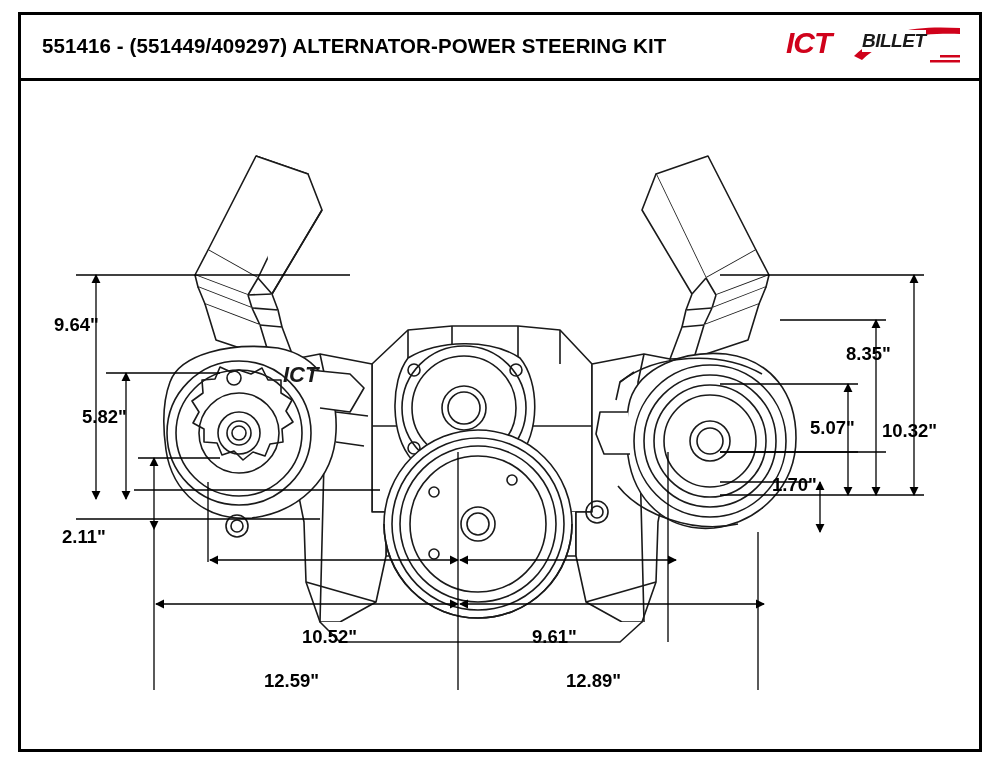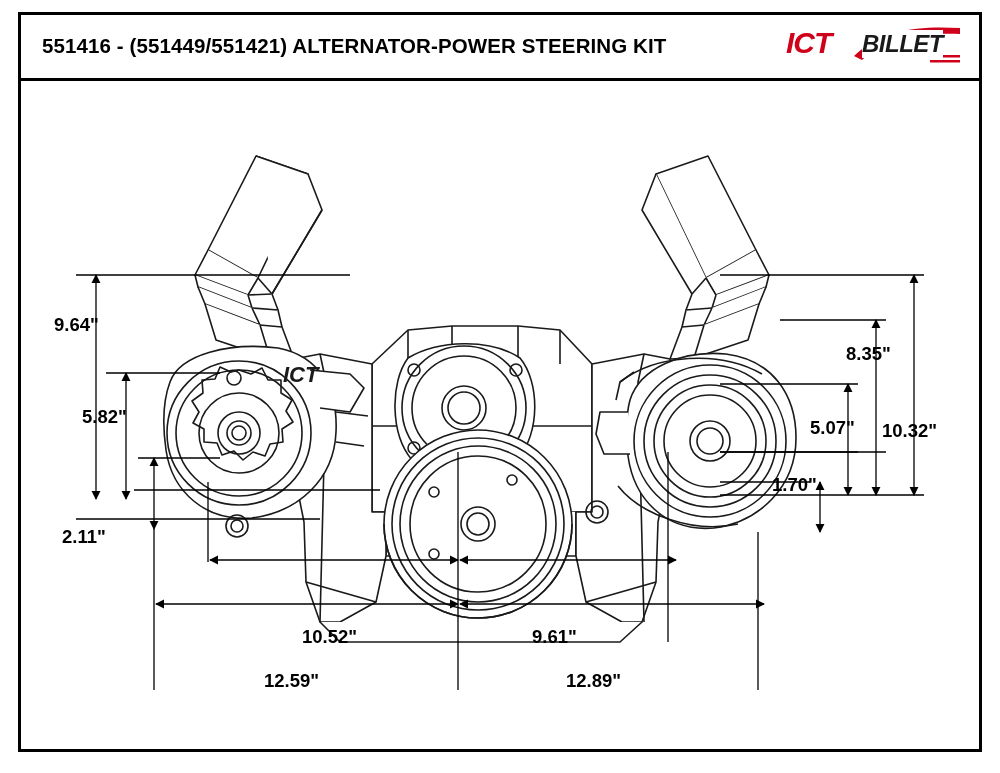--- a/index.html
+++ b/index.html
@@ -58,21 +58,21 @@
     font-size: 30px;
     font-weight: bold;
     font-style: italic;
     color: #d0021b;
     letter-spacing: -1px;
   }
   #logo .billet {
     position: absolute;
     left: 76px;
     top: 4px;
-    font-size: 24px;
+    font-size: 19px;
     font-weight: bold;
     font-style: italic;
     color: #1a1a1a;
     letter-spacing: -0.5px;
     background: #ffffff;
   }
   #logo .swoosh {
     position: absolute;
     left: 66px;
     top: 0px;
@@ -101,21 +101,21 @@
     white-space: nowrap;
   }
 </style>
 </head>
 <body>
 
 <div id="page">
 
   <div id="frame"></div>
 
-  <div id="title">551416 - (551449/551421) ALTERNATOR-POWER STEERING KIT</div>
+  <div id="title">551416 - (551449/409297) ALTERNATOR-POWER STEERING KIT</div>
   <div id="title-rule"></div>
 
   <div id="logo">
     <svg class="swoosh" viewBox="0 0 110 38">
       <path d="M2 30 C 30 2, 70 0, 108 2 L108 8 C 72 7, 36 10, 10 34 Z" fill="#d0021b"></path>
       <path d="M78 34 L108 34 L108 36.5 L78 36.5 Z" fill="#d0021b"></path>
       <path d="M88 29 L108 29 L108 31.5 L88 31.5 Z" fill="#d0021b"></path>
     </svg>
     <span class="ict">ICT</span>
     <span class="billet">BILLET</span>

